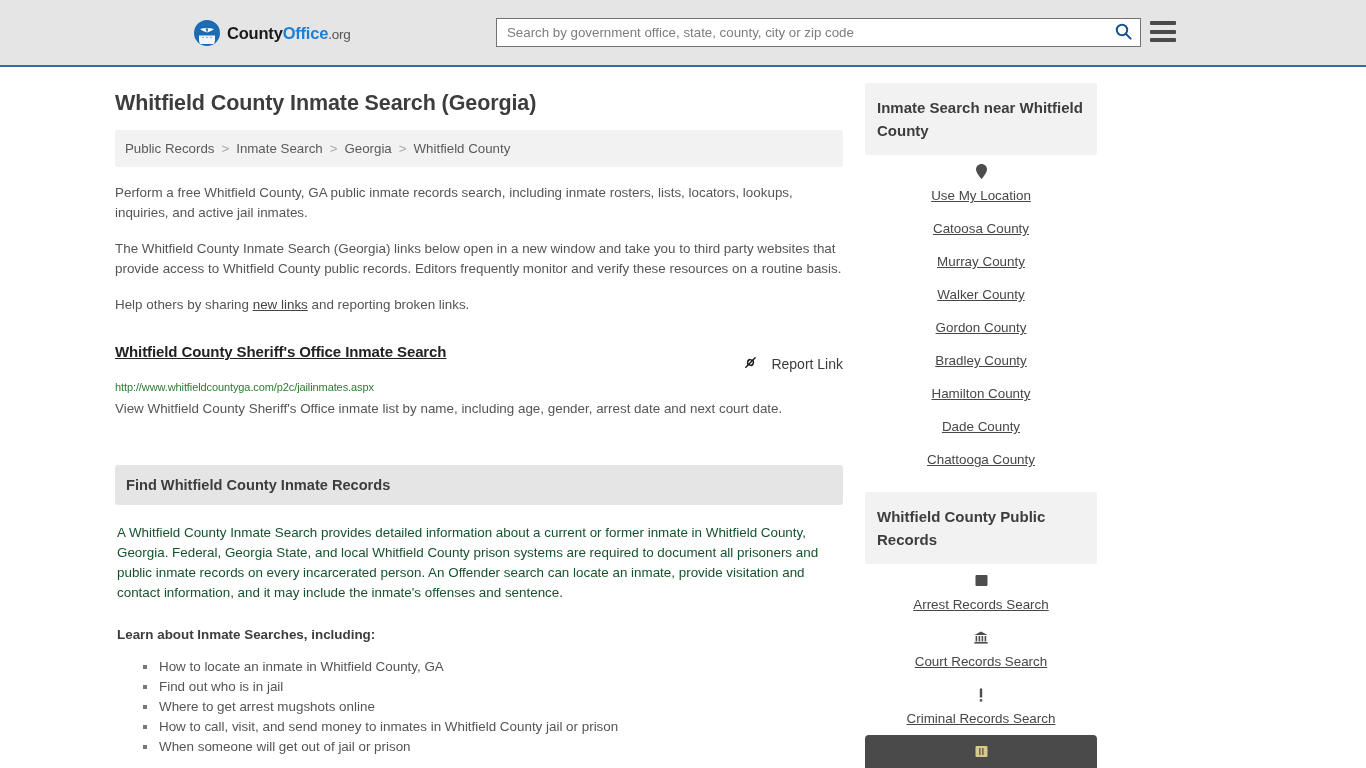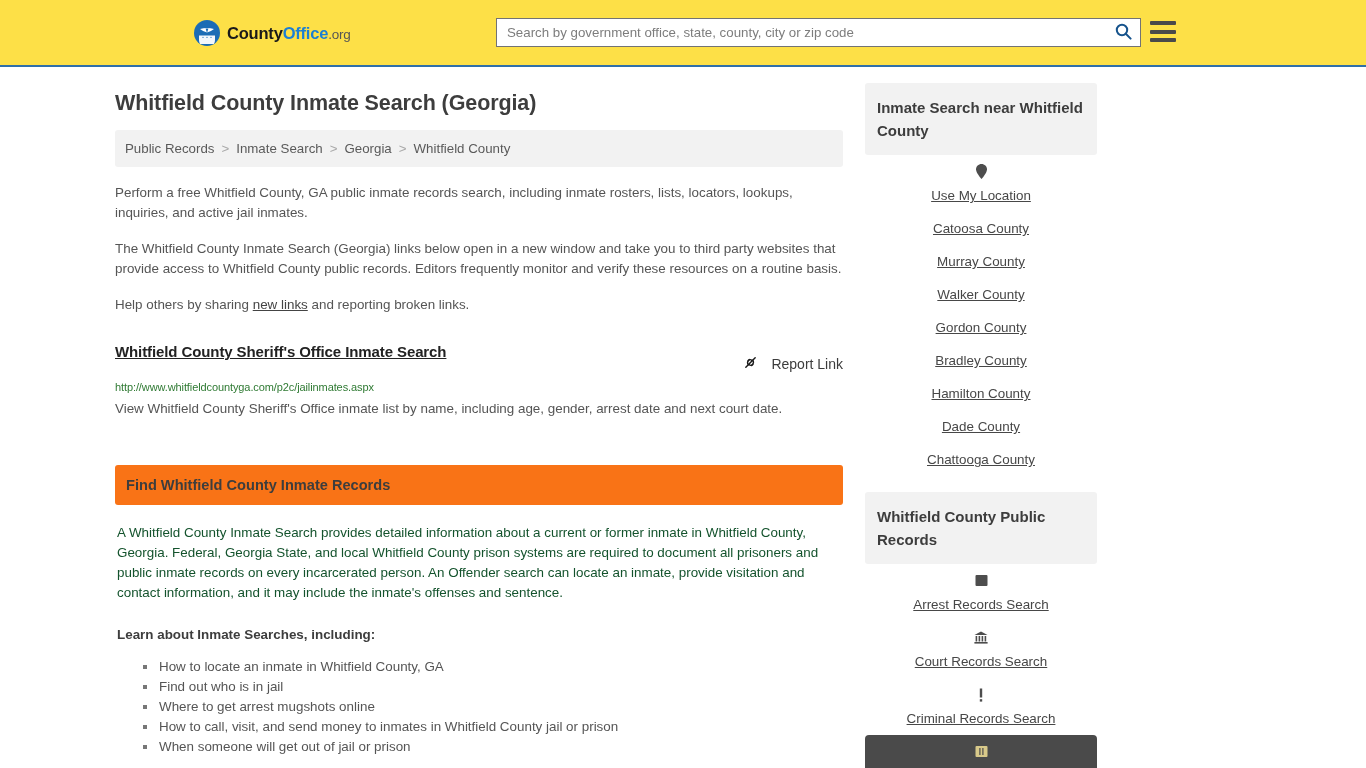--- a/index.html
+++ b/index.html
@@ -7,21 +7,21 @@
     margin: 0; padding: 0;
     width: 1366px; height: 768px;
     background: #ffffff;
     font-family: "Liberation Sans", sans-serif;
     overflow: hidden;
   }
 
   
   .site-header {
     width: 1366px; height: 67px;
-    background: #fde047;
+    background: #e5e5e5;
     border-bottom: 2px solid #2f6fa8;
     display: flex; align-items: center;
     position: relative;
   }
   .brand {
     position: absolute; left: 194px; top: 20px;
     display: flex; align-items: center; gap: 7px;
     text-decoration: none;
   }
   .brand-mark {
@@ -120,21 +120,21 @@
   }
   .result-desc {
     font-size: 13.4px; line-height: 24px; color: #555555; margin-top: 4px;
   }
 
   
   .section {
     margin-top: 44px;
   }
   .section-head {
-    background: #f97316; border-radius: 3px;
+    background: #e5e5e5; border-radius: 3px;
     padding: 12px 11px;
     font-size: 14.6px; font-weight: bold; color: #3d3d3d;
   }
   .section-body { padding: 0 2px; }
   .section-body p {
     font-size: 13.4px; line-height: 20px; color: #14532d; margin: 18px 0 0 0;
   }
   .section-body .lead-bold {
     font-weight: bold; color: #3d3d3d; margin-top: 22px;
   }

